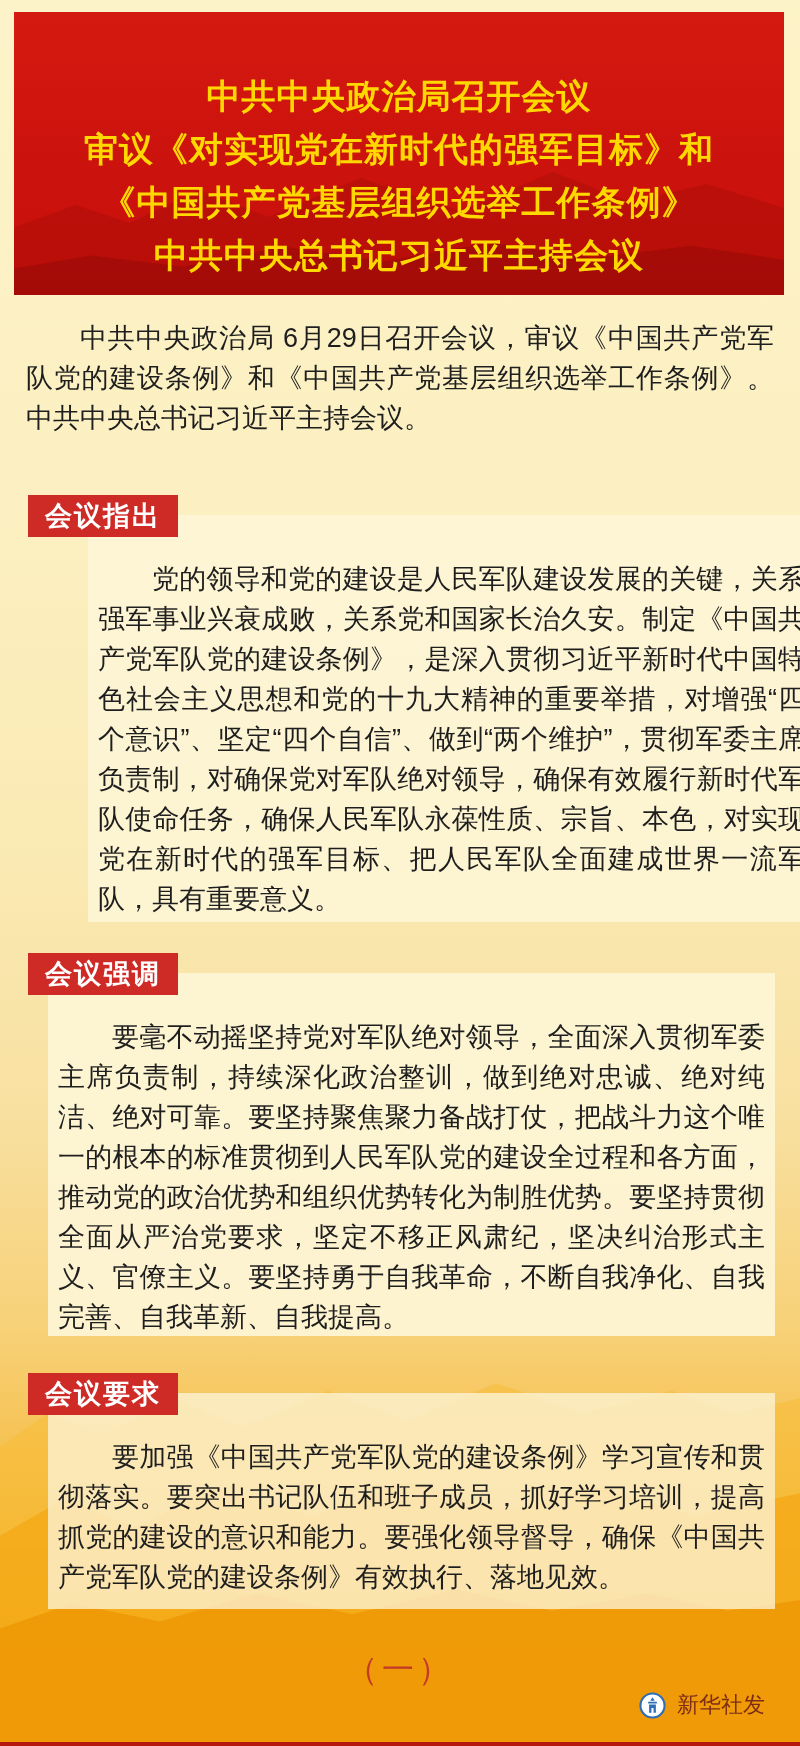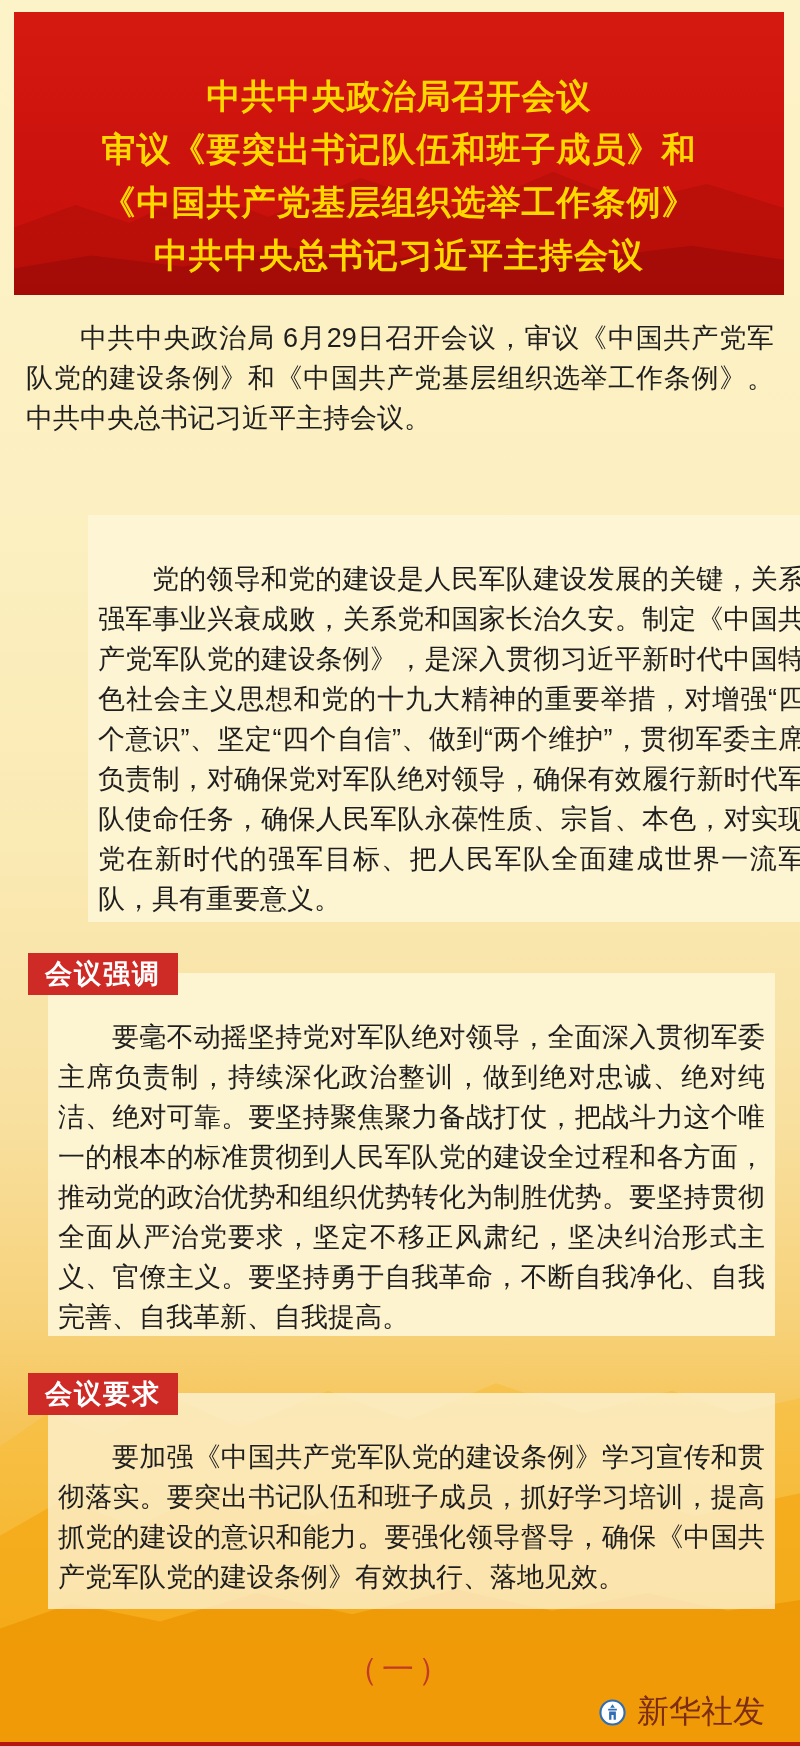--- a/index.html
+++ b/index.html
@@ -71,21 +71,21 @@
 
   
   .page-marker {
     position:absolute; left:0; right:0; top:1648px; z-index:3;
     text-align:center; color:var(--marker-red,#c23a28);
     font-size:32px; letter-spacing:4px;
   }
   .credit {
     position:absolute; top:1690px; right:35px; z-index:3;
     display:flex; align-items:center; gap:11px;
-    color:var(--credit-red,#7d2d15); font-size:32px;
+    color:var(--credit-red,#7d2d15); font-size:22px;
   }
   .logo { width:27px; height:27px; display:block; }
 
   .bottom-line {
     position:absolute; left:0; bottom:0; width:100%; height:4px; z-index:4;
     background:var(--bottom-line-red,#b5170f);
   }
 </style>
 </head>
 <body>
@@ -94,28 +94,29 @@
 
   <div class="bm bm1"></div>
   <div class="bm bm2"></div>
   <div class="bm bm3"></div>
 
   <div class="banner">
     <div class="ridge ridge1"></div>
     <div class="ridge ridge2"></div>
     <h1 class="banner-title">
       <span class="t-line">中共中央政治局召开会议</span>
-      <span class="t-line">审议《要突出书记队伍和班子成员》和</span>
+      <span class="t-line">审议《对实现党在新时代的强军目标》和</span>
       <span class="t-line">《中国共产党基层组织选举工作条例》</span>
       <span class="t-line">中共中央总书记习近平主持会议</span>
     </h1>
   </div>
 
   <p class="intro">中共中央政治局 6月29日召开会议，审议《中国共产党军队党的建设条例》和《中国共产党基层组织选举工作条例》。中共中央总书记习近平主持会议。</p>
 
+  <div class="badge badge-1">会议指出</div>
   <div class="sec-box box-1">
     <p>党的领导和党的建设是人民军队建设发展的关键，关系强军事业兴衰成败，关系党和国家长治久安。制定《中国共产党军队党的建设条例》，是深入贯彻习近平新时代中国特色社会主义思想和党的十九大精神的重要举措，对增强“四个意识”、坚定“四个自信”、做到“两个维护”，贯彻军委主席负责制，对确保党对军队绝对领导，确保有效履行新时代军队使命任务，确保人民军队永葆性质、宗旨、本色，对实现党在新时代的强军目标、把人民军队全面建成世界一流军队，具有重要意义。</p>
   </div>
 
   <div class="badge badge-2">会议强调</div>
   <div class="sec-box box-2">
     <p>要毫不动摇坚持党对军队绝对领导，全面深入贯彻军委主席负责制，持续深化政治整训，做到绝对忠诚、绝对纯洁、绝对可靠。要坚持聚焦聚力备战打仗，把战斗力这个唯一的根本的标准贯彻到人民军队党的建设全过程和各方面，推动党的政治优势和组织优势转化为制胜优势。要坚持贯彻全面从严治党要求，坚定不移正风肃纪，坚决纠治形式主义、官僚主义。要坚持勇于自我革命，不断自我净化、自我完善、自我革新、自我提高。</p>
   </div>
 
   <div class="badge badge-3">会议要求</div>

